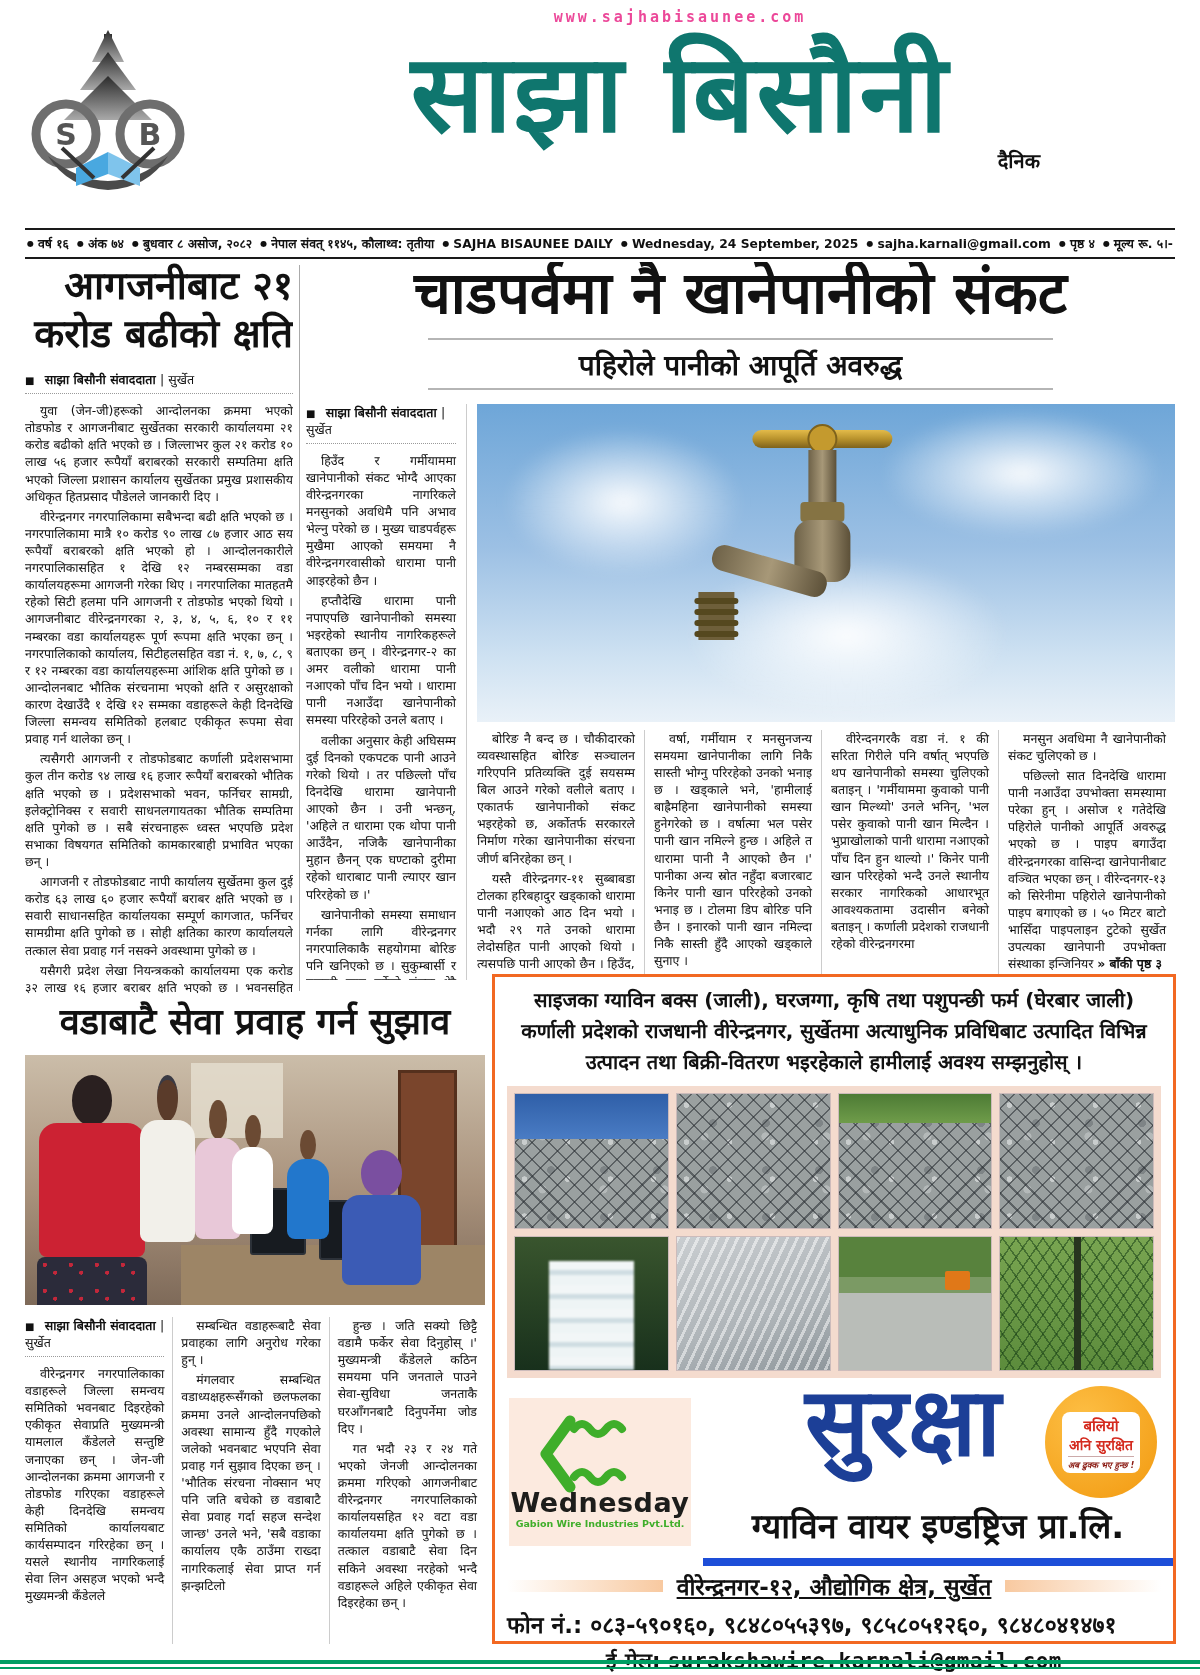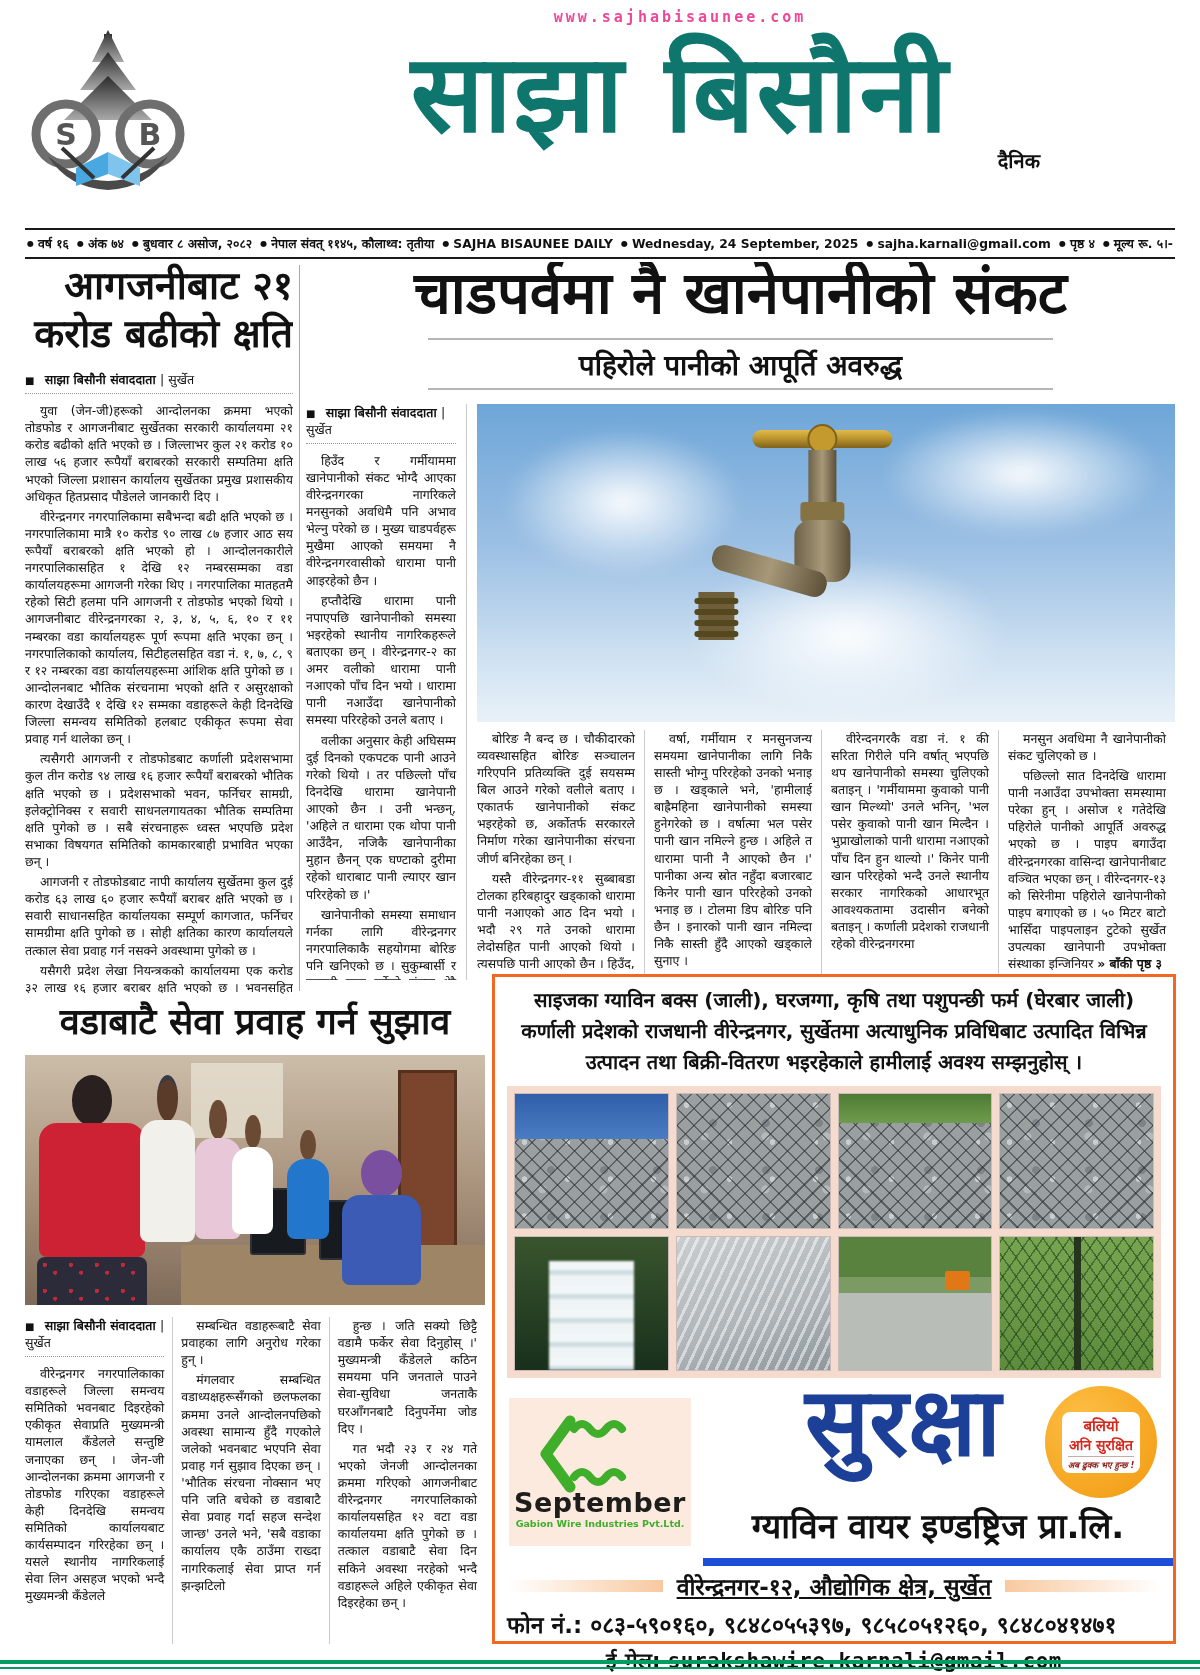--- a/index.html
+++ b/index.html
@@ -327,21 +327,21 @@
           <div class="fencepost"></div>
         </div>
     </div>
     <div class="ad-bottom">
       <div class="suraksha-box">
         <svg width="120" height="78" viewBox="0 0 120 78">
           <path d="M30,6 L6,39 L30,72" fill="none" stroke="#3fae2a" stroke-width="11" stroke-linecap="round" stroke-linejoin="round"></path>
           <path d="M34,14 q8,-10 16,0 q8,10 16,0 q8,-10 16,0" fill="none" stroke="#3fae2a" stroke-width="8" stroke-linecap="round"></path>
           <path d="M34,62 q8,-10 16,0 q8,10 16,0 q8,-10 16,0" fill="none" stroke="#3fae2a" stroke-width="8" stroke-linecap="round"></path>
         </svg>
-        <div class="slogo-name">September</div>
+        <div class="slogo-name">Wednesday</div>
         <div class="slogo-sub">Gabion Wire Industries Pvt.Ltd.</div>
       </div>
       <div class="brand-np">सुरक्षा</div>
       <div class="badge">
         <div class="badge-inner">
           <div class="badge-l1">बलियो</div>
           <div class="badge-l2">अनि सुरक्षित</div>
           <div class="badge-l3">अब ढुक्क भए हुन्छ !</div>
         </div>
       </div>

